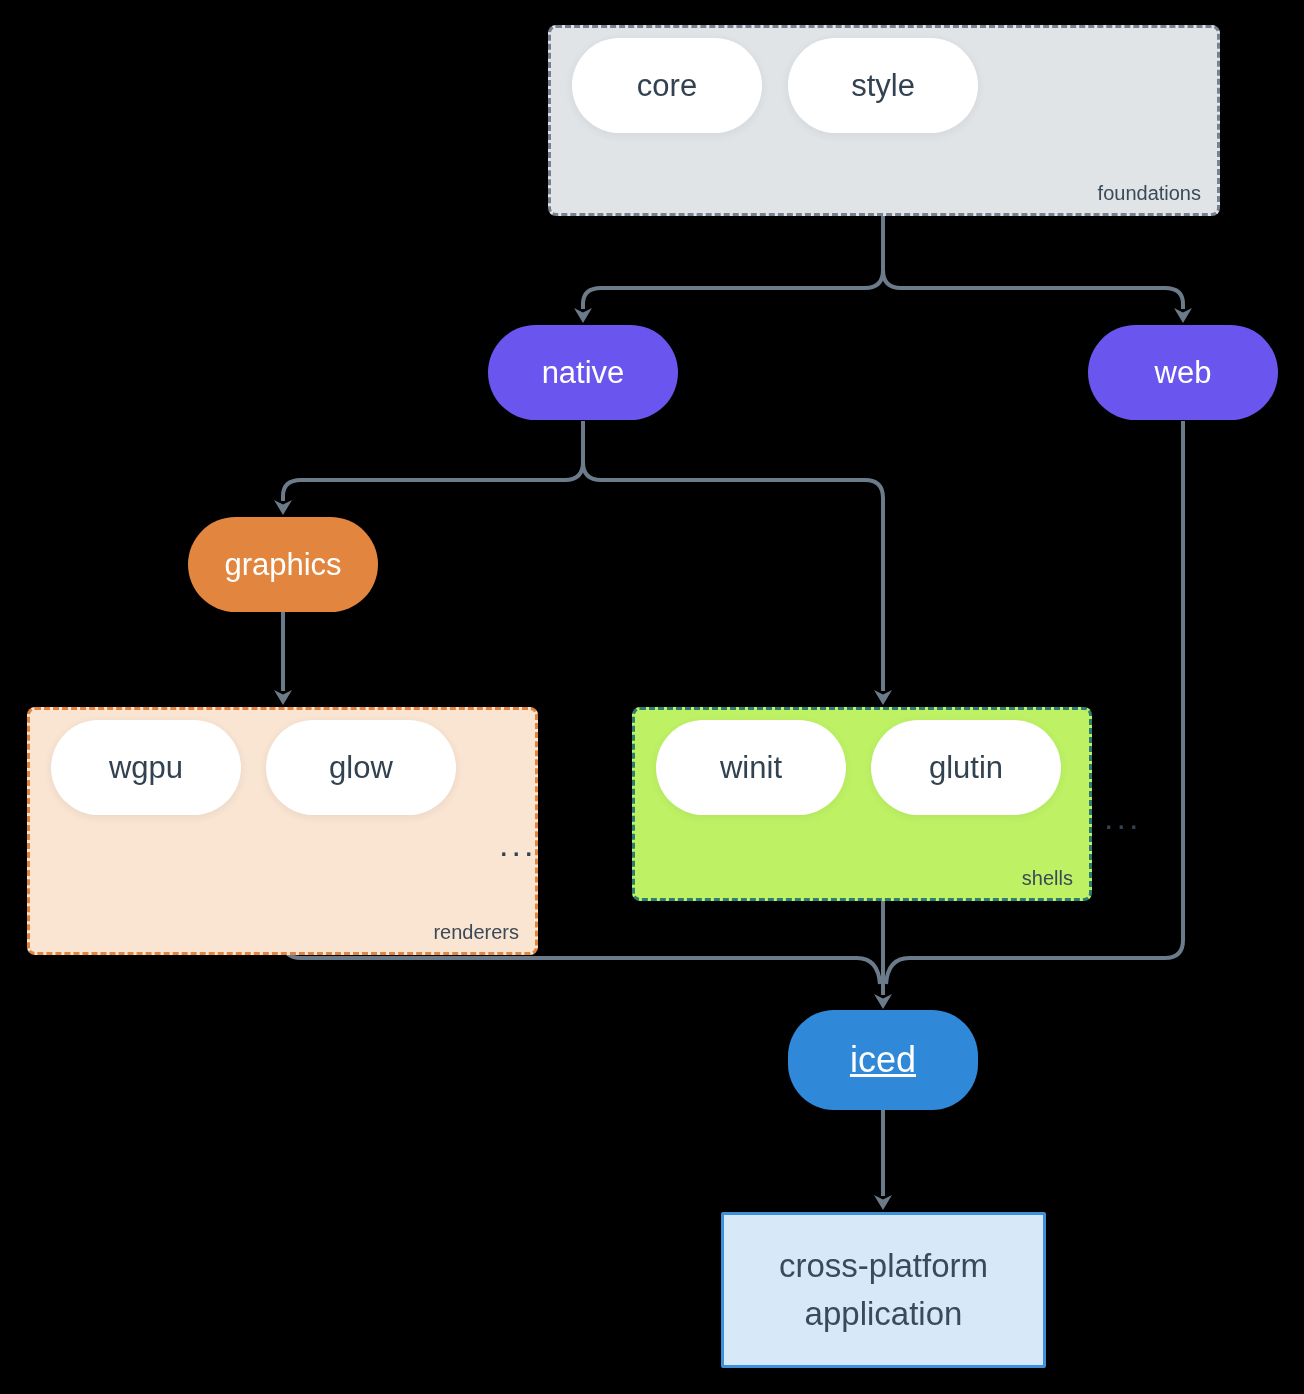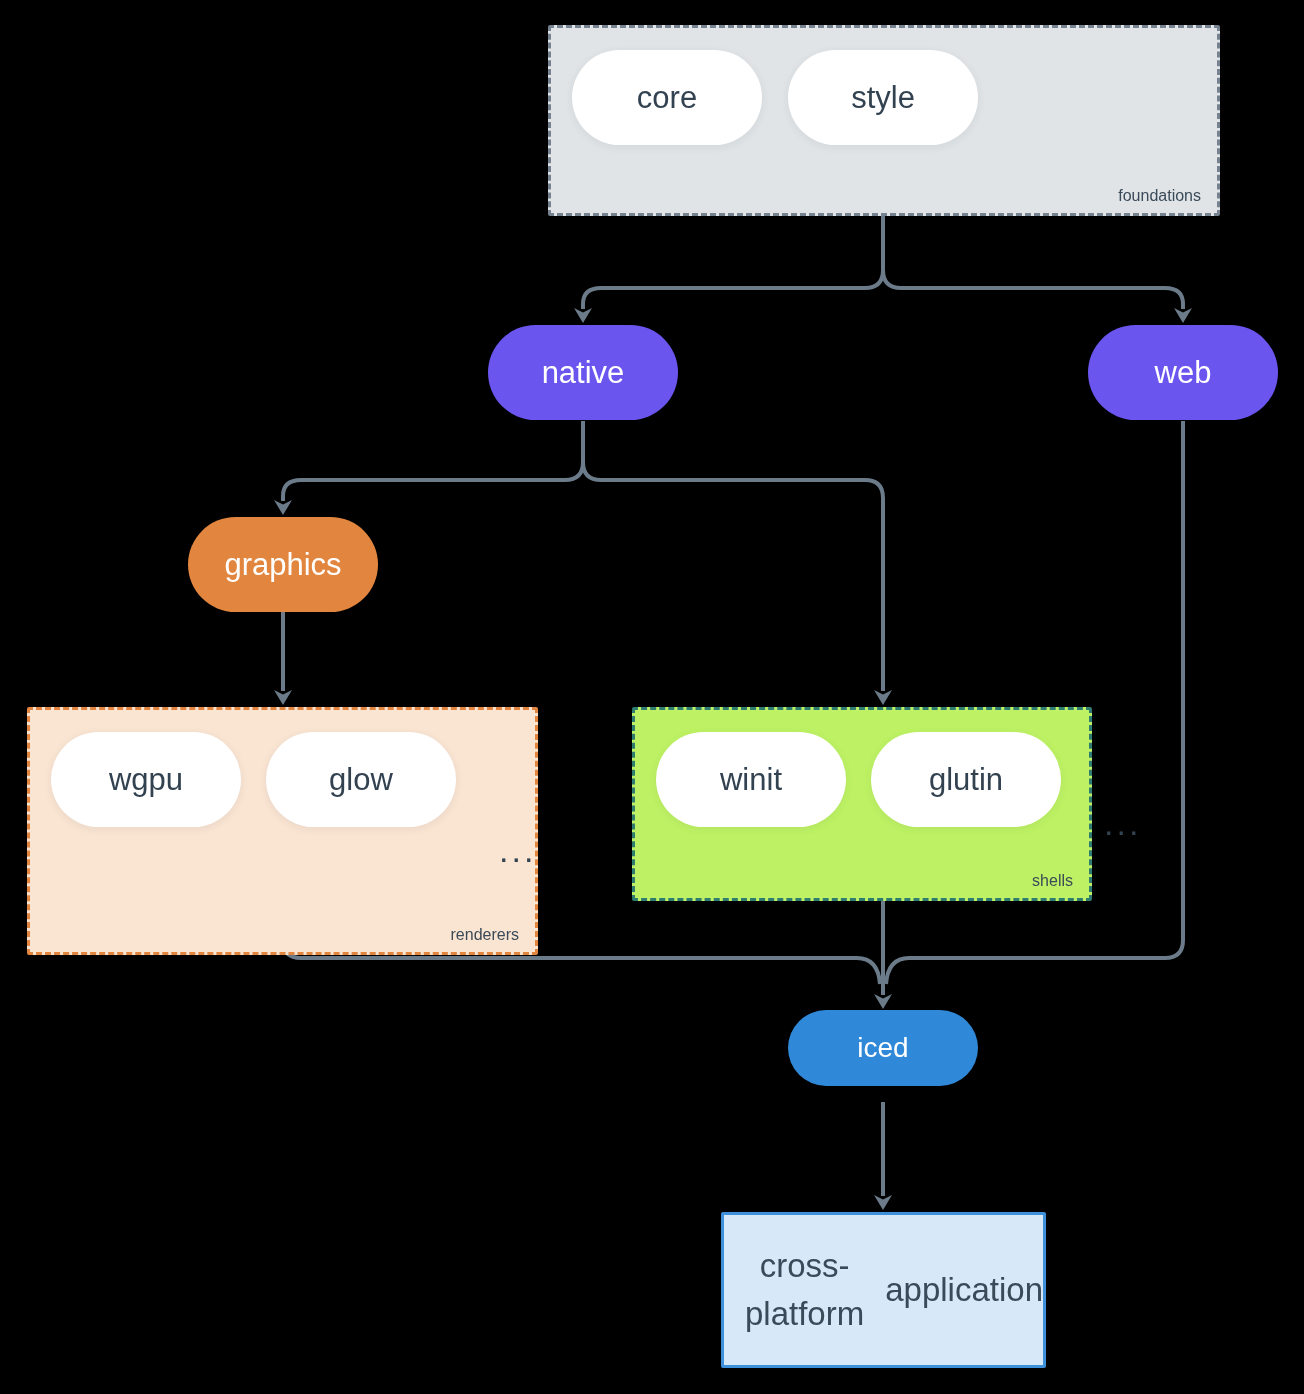--- a/index.html
+++ b/index.html
@@ -12,45 +12,45 @@
   .node,.groupbox{position:absolute;z-index:2;box-sizing:border-box;}
   .pill{
     width:190px;height:95px;border-radius:48px;background:#fff;
     display:flex;align-items:center;justify-content:center;
     font-size:31px;color:#334250;flex:0 0 auto;
     box-shadow:0 2px 8px rgba(40,50,60,.08);
   }
   .node.pill{position:absolute;text-align:right;}
   .node.colored{color:#fff;box-shadow:none;}
   .groupbox{
-    border-radius:2px;display:flex;align-items:flex-start;
-    padding:22px 0 0 21px;gap:25px;text-align:right;
+    border-radius:8px;display:flex;align-items:flex-start;
+    padding:10px 0 0 21px;gap:25px;text-align:right;
   }
   .groupbox .grouplabel{
-    position:absolute;right:16px;bottom:8px;font-size:16px;color:#3a4a58;
+    position:absolute;right:16px;bottom:8px;font-size:20px;color:#3a4a58;
   }
   .gb-foundations{left:548px;top:25px;width:672px;height:191px;
     background:#e0e4e7;border:3px dashed #76828f;}
   .gb-foundations{gap:26px;}
   .gb-renderers{left:27px;top:707px;width:511px;height:248px;
     background:#fae4d2;border:3px dashed #e2853e;}
   .gb-shells{left:632px;top:707px;width:460px;height:194px;
     background:#bef264;border:3px dashed #2e7d6e;}
   .ellipsis{
     font-size:34px;color:#334250;margin-left:18px;align-self:center;
     margin-top:16px;letter-spacing:3px;
   }
   .n-native{left:488px;top:325px;}
   .n-web{left:1088px;top:325px;}
   .n-graphics{left:188px;top:517px;}
-  .n-iced{left:788px;top:1010px;width:190px;height:76px;border-radius:46px;font-size:28px;}
+  .n-iced{left:788px;top:1010px;width:190px;height:100px;border-radius:46px;font-size:36px;text-decoration:underline;}
   .appbox{
     left:721px;top:1212px;width:325px;height:156px;
     background:#d7e9f9;border:3px solid #3e90da;border-radius:2px;
-    display:flex;flex-direction:row;align-items:center;justify-content:center;
+    display:flex;flex-direction:column;align-items:center;justify-content:center;
     font-size:33px;color:#3a4a58;line-height:1.45;text-align:center;
   }
 </style>
 </head>
 <body>
 
 <div class="canvas">
 
   <svg class="connectors" width="1304" height="1394" viewBox="0 0 1304 1394">
     <defs>

